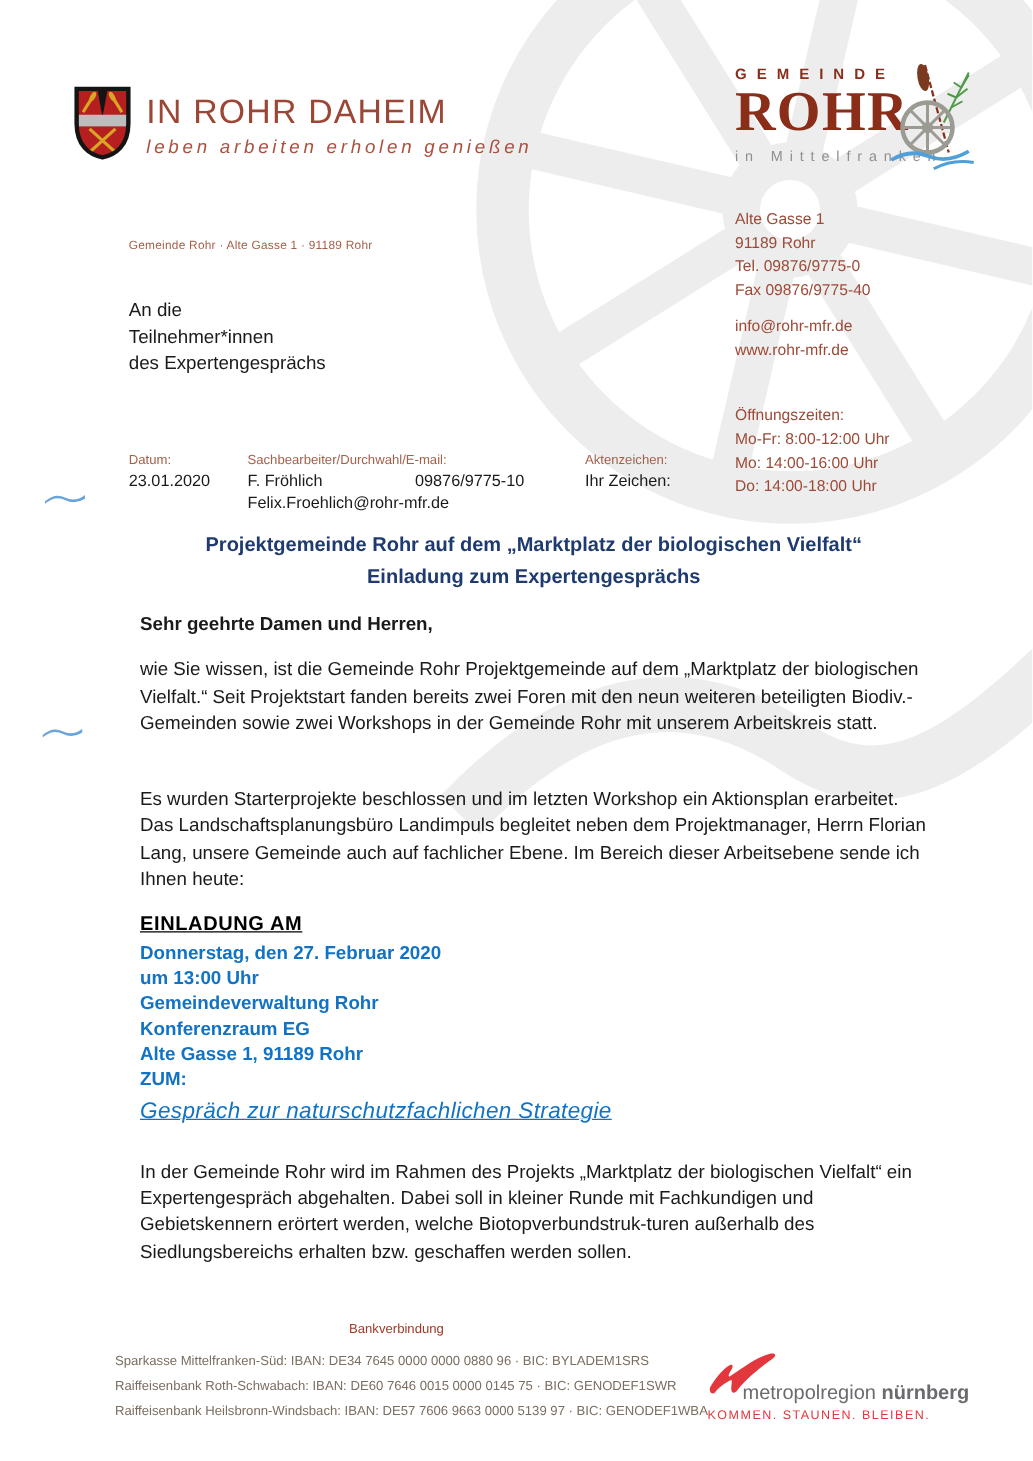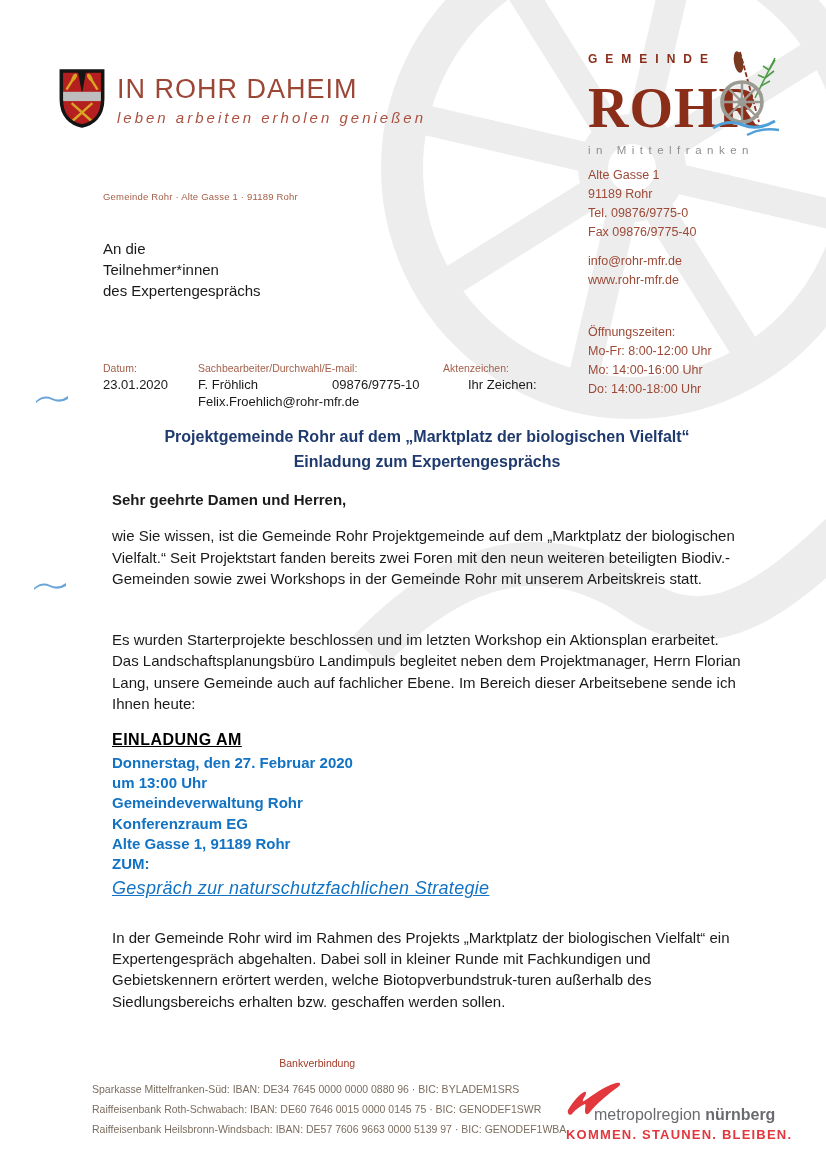--- a/index.html
+++ b/index.html
@@ -25,39 +25,39 @@
   
   .logo-left{left:58px;top:68px;display:flex;align-items:flex-start;}
   .logo-left .shield{flex:0 0 auto;}
   .logo-left-text{margin-left:11px;}
   .logo-left-title{font-size:27px;letter-spacing:1px;color:#9c4636;line-height:1;margin-top:8px;white-space:nowrap;}
   .logo-left-sub{font-style:italic;font-size:15px;letter-spacing:3px;color:#ab5140;margin-top:6px;white-space:nowrap;}
 
   
   .logo-right{left:588px;top:52px;width:200px;}
   .gemeinde{font-size:12px;font-weight:bold;letter-spacing:8px;color:var(--brand-red);white-space:nowrap;}
-  .rohr{font-family:"Liberation Serif",serif;font-size:56px;font-weight:bold;letter-spacing:1px;color:var(--brand-red);line-height:1;margin-top:14px;white-space:nowrap;}
+  .rohr{font-family:"Liberation Serif",serif;font-size:45px;font-weight:bold;letter-spacing:1px;color:var(--brand-red);line-height:1;margin-top:1px;white-space:nowrap;}
   .mittelfranken{font-size:11.5px;letter-spacing:5.5px;color:#8f8f8f;margin-top:8px;white-space:nowrap;}
   .emblem{position:absolute;left:107px;top:-12px;}
 
   
   .contact{left:588px;top:166px;font-size:12.5px;line-height:19px;color:var(--accent-red);}
   .contact .gap1{height:10px;}
   .contact .gap2{height:33px;}
 
   
   .sender{left:103px;top:191px;font-size:9.5px;color:var(--label-red);letter-spacing:.2px;}
   .recipient{left:103px;top:238px;font-size:15px;line-height:21px;color:var(--text);}
 
   
   .meta-label{font-size:10.5px;color:var(--label-red);white-space:nowrap;}
   .meta-value{font-size:13px;color:var(--text);white-space:nowrap;}
   .m-datum-l{left:103px;top:362px;}
   .m-sach-l{left:198px;top:362px;}
-  .m-akten-l{left:443px;top:362px;text-align:center;}
+  .m-akten-l{left:468px;top:362px;text-align:center;}
   .m-datum{left:103px;top:377px;}
   .m-name{left:198px;top:377px;}
   .m-phone{left:332px;top:377px;}
   .m-ihr{left:468px;top:377px;}
   .m-mail{left:198px;top:394px;}
 
   
   .title{left:95px;top:424px;width:664px;text-align:center;font-size:16px;font-weight:bold;color:var(--navy);line-height:25px;}
 
   
@@ -76,21 +76,21 @@
   
   .footer{left:68px;top:1057px;font-size:10.5px;color:var(--footer-text);}
   .bank-title{color:#a23b28;margin-bottom:10px;text-align:center;}
   .bank-line{line-height:20px;white-space:nowrap;margin-left:24px;}
 
   
   .metropol{left:566px;top:1080px;width:198px;}
   .metropol .swoosh{position:absolute;left:0;top:2px;}
   .metropol-name{margin-left:28px;margin-top:26px;font-size:16px;color:var(--metropol-gray);white-space:nowrap;}
   .metropol-name b{font-weight:bold;}
-  .metropol-tag{text-align:center;font-size:13px;font-weight:bold;letter-spacing:1.2px;color:var(--metropol-red);margin-top:3px;white-space:nowrap;}
+  .metropol-tag{text-align:left;font-size:10px;font-weight:normal;letter-spacing:1.2px;color:var(--metropol-red);margin-top:3px;white-space:nowrap;}
 </style>
 </head>
 <body>
 
 <div class="page">
 
   <svg class="wm" width="826" height="1169" viewBox="0 0 826 1169" aria-hidden="true">
     <g stroke="#ededed" fill="none">
       <circle cx="632" cy="168" r="230" stroke-width="42"></circle>
       <g stroke-width="30">

